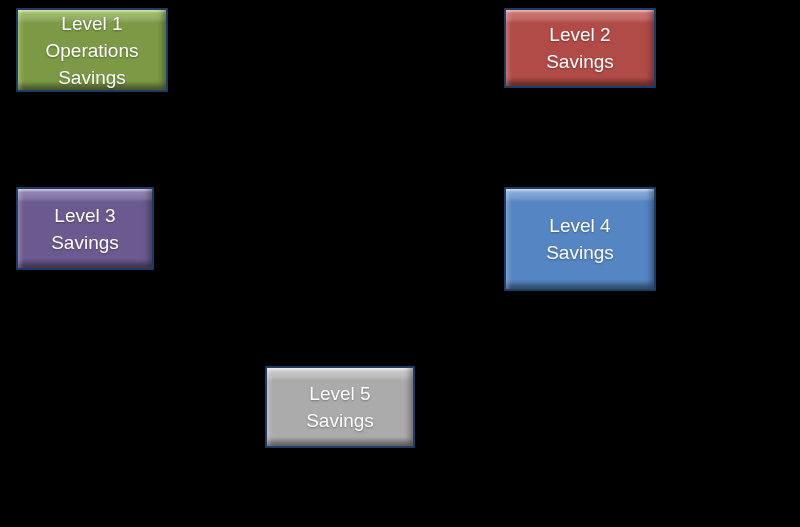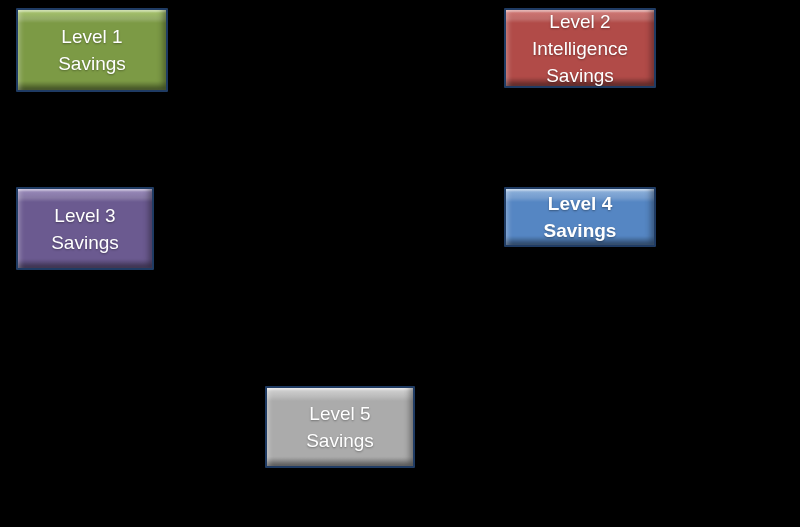--- a/index.html
+++ b/index.html
@@ -48,37 +48,37 @@
     text-shadow: 0 1px 2px rgba(0,0,0,0.35);
   }
 </style>
 </head>
 <body>
 
 <div class="canvas">
 
   <div class="level-box" style="left: 16px; top: 8px; width: 152px; height: 84px; --fill: #7c9a45; --hl: #a6c468; border-color: rgb(31, 59, 99);">
     <div class="line">Level 1</div>
+    <div class="line">Operations</div>
     <div class="line">Savings</div>
   </div>
 
   <div class="level-box" style="left: 504px; top: 8px; width: 152px; height: 80px; --fill: #b14b48; --hl: #d07572; border-color: rgb(31, 59, 99);">
     <div class="line">Level 2</div>
-    <div class="line">Intelligence</div>
     <div class="line">Savings</div>
   </div>
 
   <div class="level-box" style="left: 16px; top: 187px; width: 138px; height: 83px; --fill: #6b5a90; --hl: #998abc; border-color: rgb(31, 59, 99);">
     <div class="line">Level 3</div>
     <div class="line">Savings</div>
   </div>
 
-  <div class="level-box" style="left: 504px; top: 187px; width: 152px; height: 60px; --fill: #5586c3; --hl: #8fb2dc; border-color: rgb(31, 59, 99); font-weight: bold;">
+  <div class="level-box" style="left: 504px; top: 187px; width: 152px; height: 104px; --fill: #5586c3; --hl: #8fb2dc; border-color: rgb(31, 59, 99);">
     <div class="line">Level 4</div>
     <div class="line">Savings</div>
   </div>
 
-  <div class="level-box" style="left: 265px; top: 366px; width: 150px; height: 82px; --fill: #ababab; --hl: #d4d4d4; border-color: rgb(31, 59, 99); margin-top: 20px;">
+  <div class="level-box" style="left: 265px; top: 366px; width: 150px; height: 82px; --fill: #ababab; --hl: #d4d4d4; border-color: rgb(31, 59, 99);">
     <div class="line">Level 5</div>
     <div class="line">Savings</div>
   </div>
 
 </div>
 
 </body></html>

